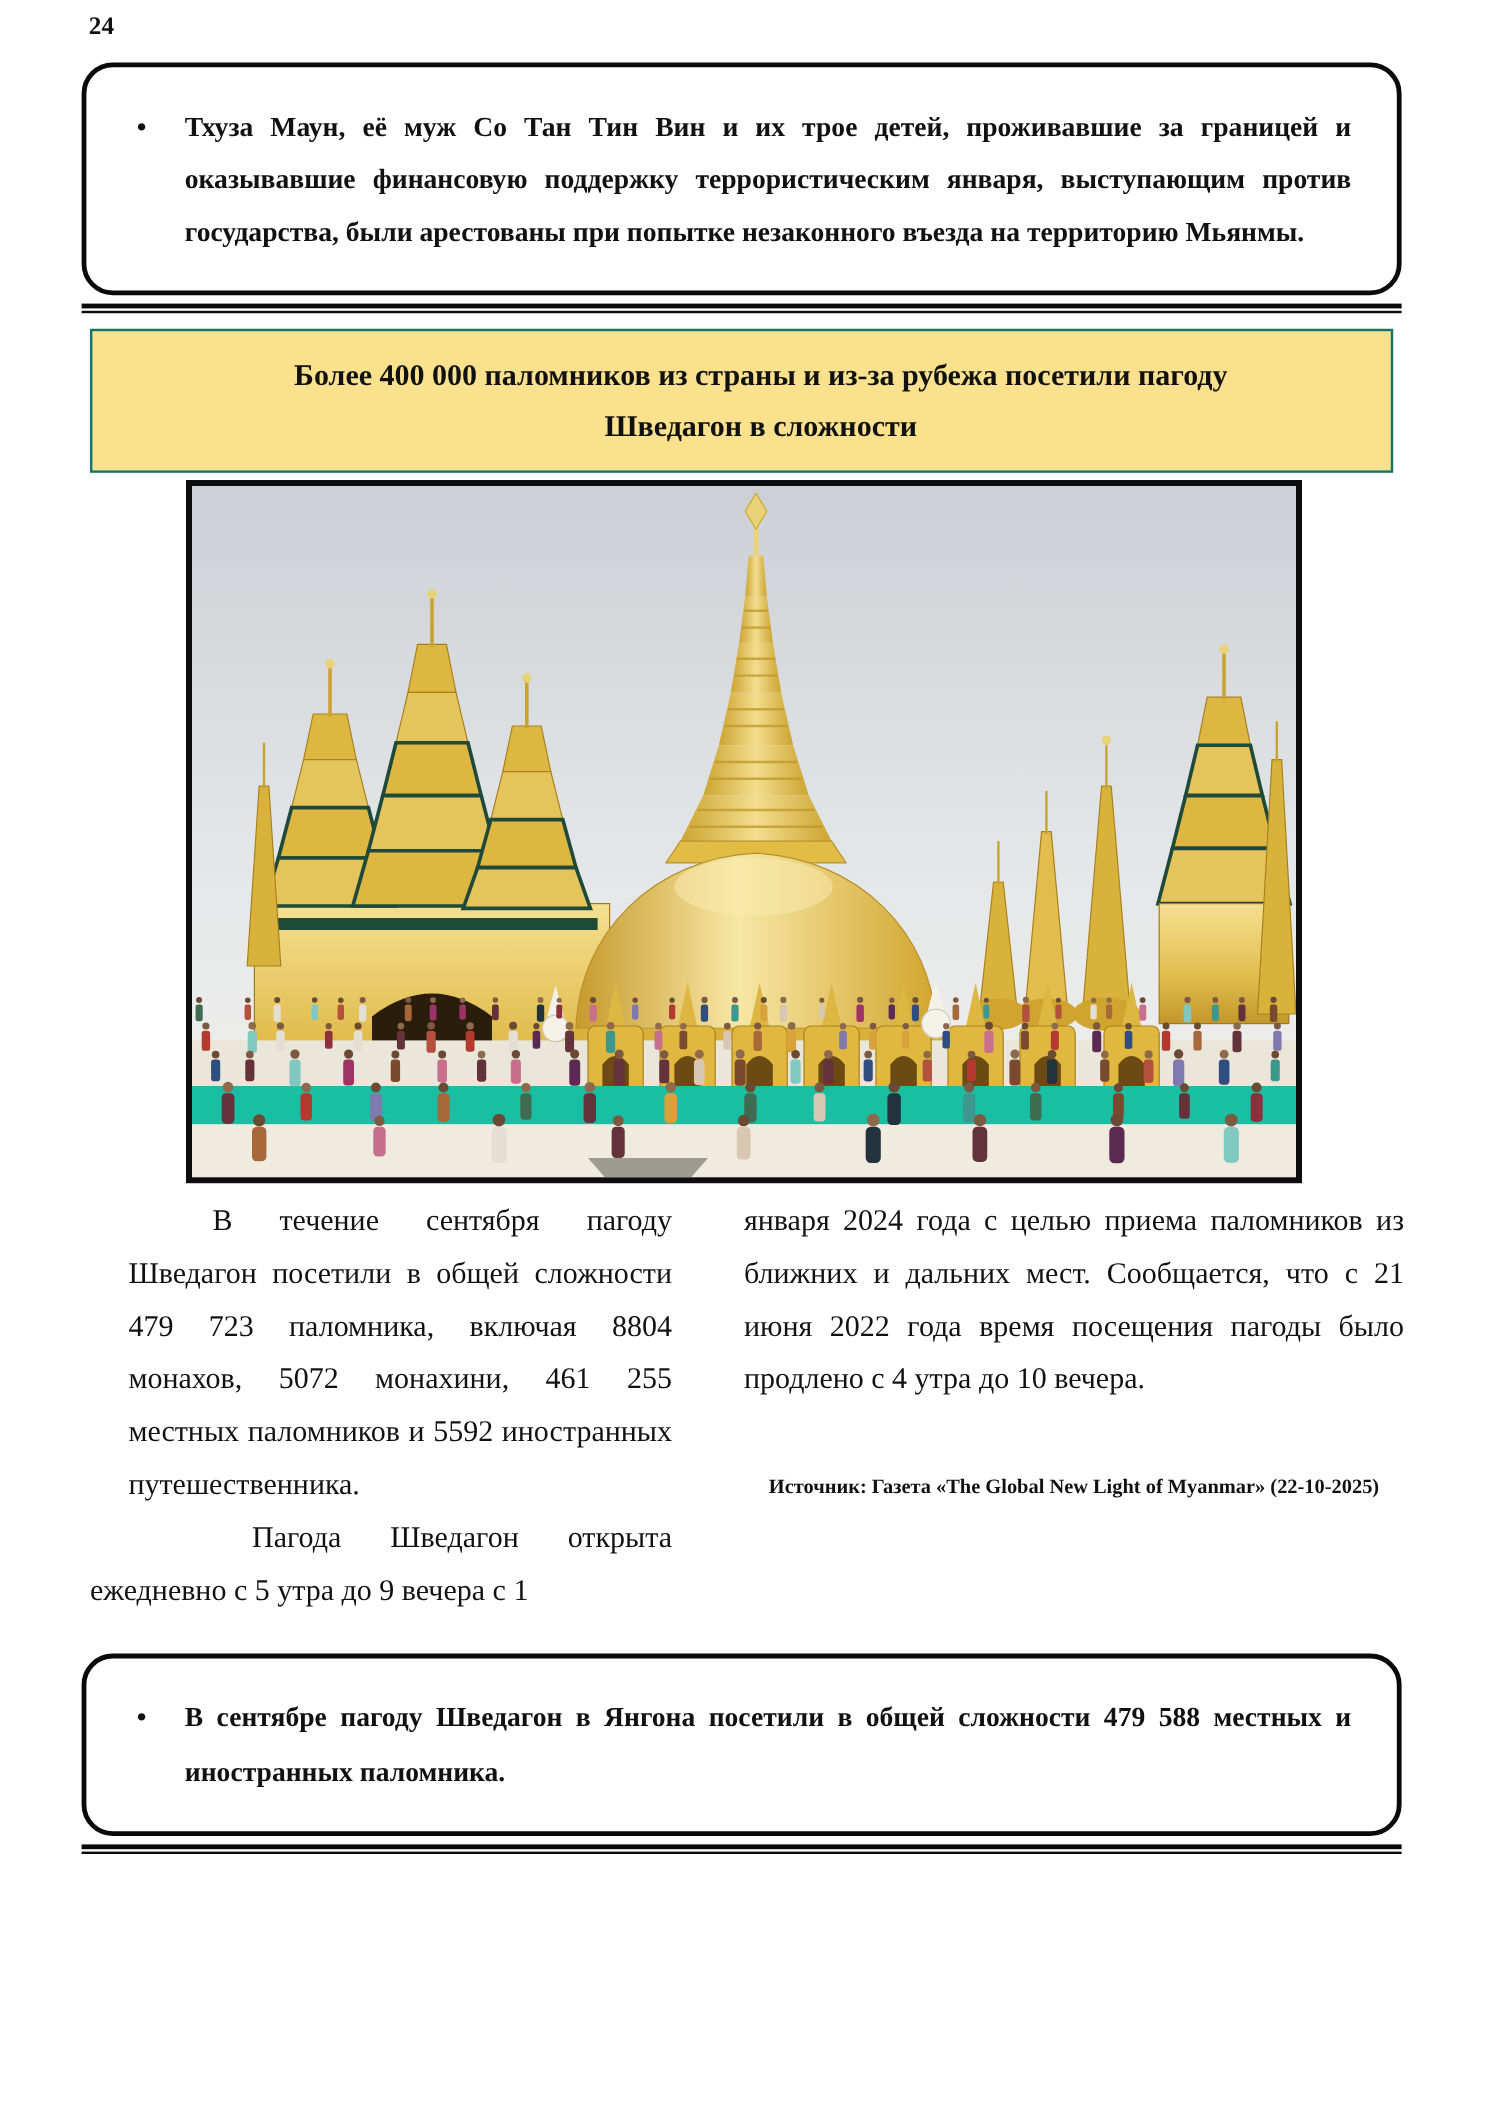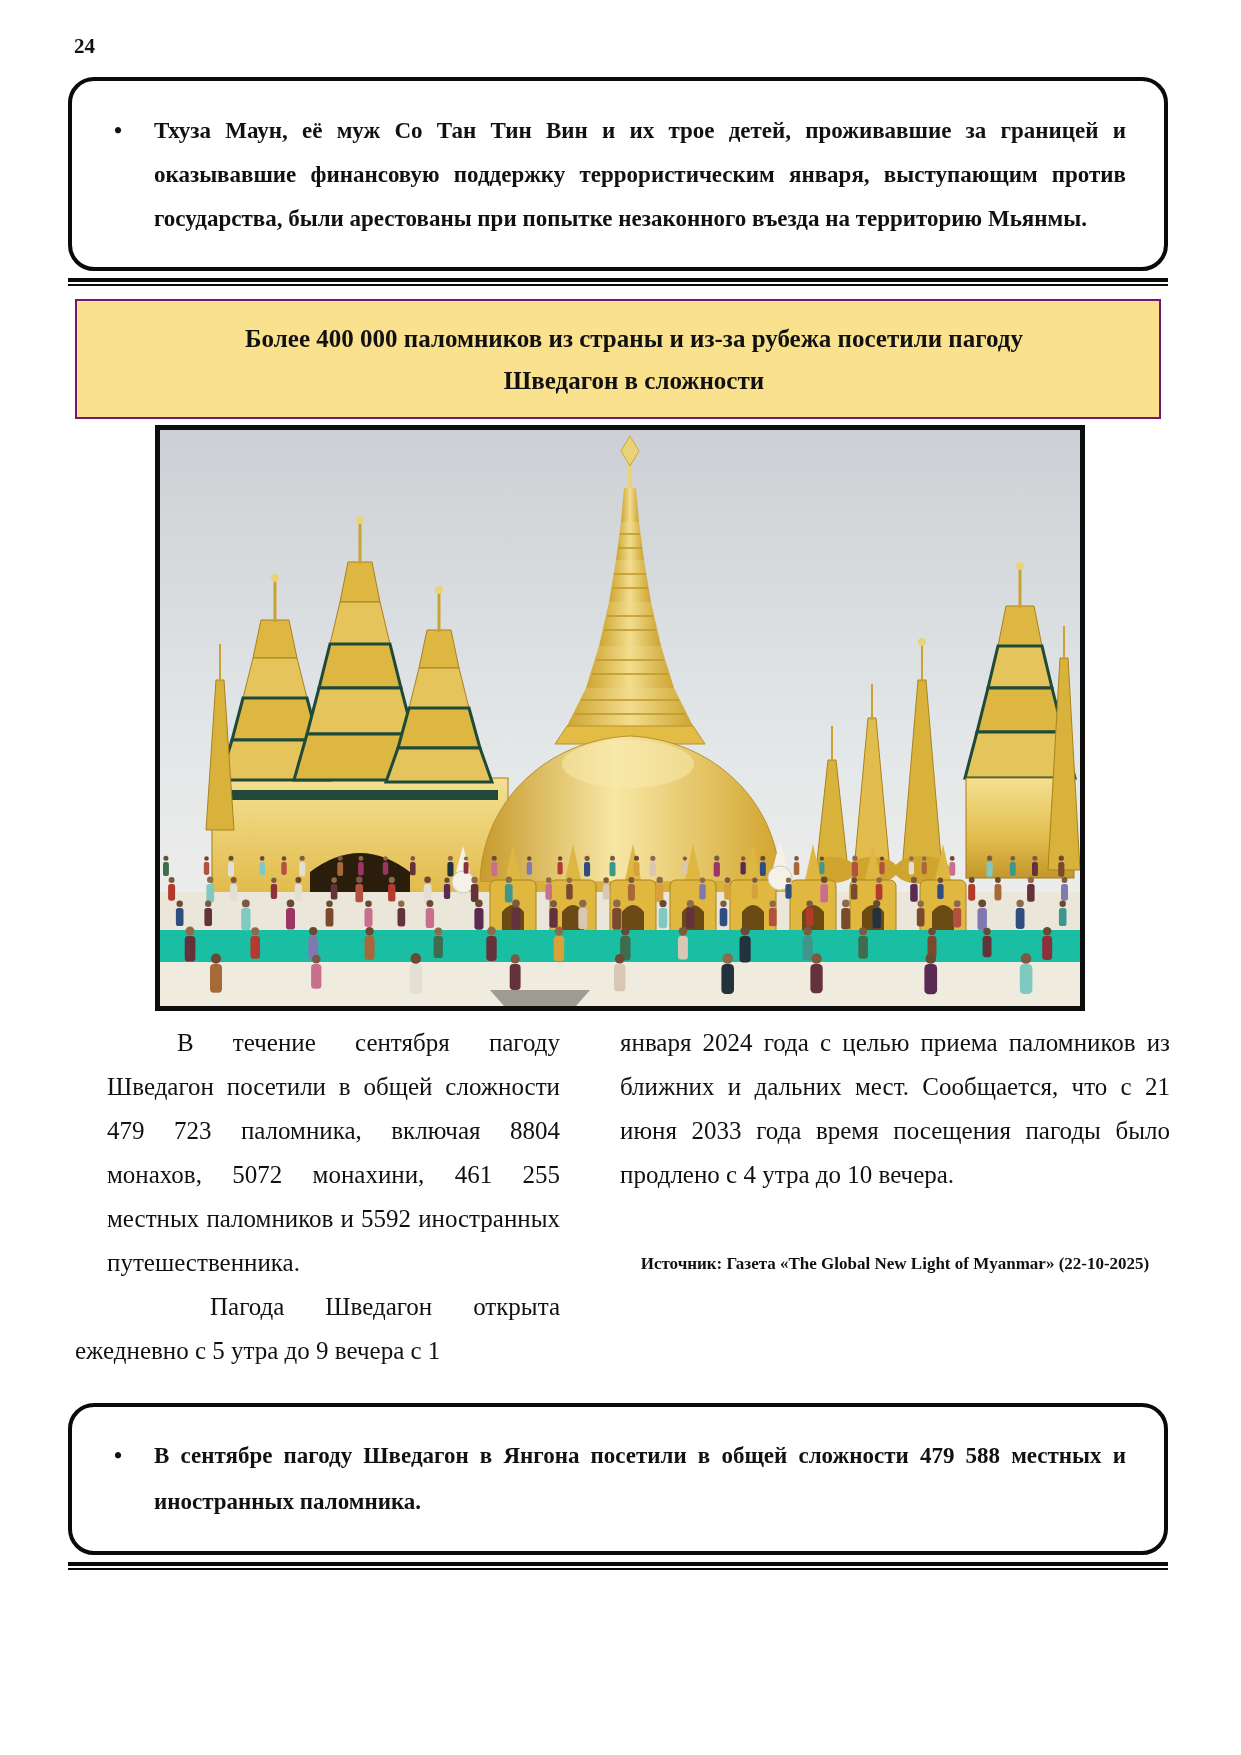--- a/index.html
+++ b/index.html
@@ -8,42 +8,42 @@
     --ink:#111111;
     --gold:#DDB742;
   }
   *{box-sizing:border-box;margin:0;padding:0;}
   html,body{background:#ffffff;}
   body{
     width:1241px;height:1755px;overflow:hidden;position:relative;
     font-family:"Liberation Serif","DejaVu Serif",serif;color:var(--ink);
   }
   .pagenum{
-    padding:33px 0 0 74px;font-size:21px;font-weight:bold;line-height:26px;
+    padding:8px 0 0 74px;font-size:21px;font-weight:bold;line-height:26px;
   }
   .news-box{
     margin:18px 73px 0 68px;width:1100px;
     border:4px solid #0a0a0a;border-radius:26px;
     padding:28px 38px 26px 30px;
     display:flex;align-items:flex-start;
   }
   .news-box .bullet{
     font-size:23px;font-weight:bold;line-height:44px;width:52px;flex:0 0 52px;
     text-align:left;padding-left:12px;
   }
   .news-box .btext{
     font-size:23px;font-weight:bold;line-height:44px;text-align:justify;flex:1;
   }
   .rule{margin:7px 73px 0 68px;width:1100px;}
   .rule .a{height:4px;background:#0a0a0a;}
   .rule .b{height:2px;background:#0a0a0a;margin-top:2px;}
   .headline-box{
     margin:13px 0 0 75px;width:1086px;
     background:var(--highlight-yellow);
-    border:2px solid #701a75;
+    border:2px solid #0f766e;
     padding:17px 60px 15px 92px;text-align:center;
   }
   .headline-box .hl{
     font-size:25px;font-weight:bold;line-height:42px;
   }
   .photo-frame{
     margin:6px 0 0 155px;width:930px;height:586px;
     border:5px solid #0d0d0d;background:#dfe2e3;
   }
   .photo-frame svg{display:block;}
@@ -512,21 +512,21 @@
       </g>
   </svg>
 </div>
 
 <div class="cols">
   <div class="col-left">
     <p class="indent1">В течение сентября пагоду Шведагон посетили в общей сложности 479 723 паломника, включая 8804 монахов, 5072 монахини, 461 255 местных паломников и 5592 иностранных путешественника.</p>
     <p class="indent2">Пагода Шведагон открыта ежедневно с 5 утра до 9 вечера с 1</p>
   </div>
   <div class="col-right">
-    <p>января 2024 года с целью приема паломников из ближних и дальних мест. Сообщается, что с 21 июня 2033 года время посещения пагоды было продлено с 4 утра до 10 вечера.</p>
+    <p>января 2024 года с целью приема паломников из ближних и дальних мест. Сообщается, что с 21 июня 2022 года время посещения пагоды было продлено с 4 утра до 10 вечера.</p>
     <div class="source">Источник: Газета «The Global New Light of Myanmar» (22-10-2025)</div>
   </div>
 </div>
 
 <div class="summary-box">
   <div class="bullet">•</div>
   <div class="btext">В сентябре пагоду Шведагон в Янгона посетили в общей сложности 479 588 местных и иностранных паломника.</div>
 </div>
 
 <div class="rule">

